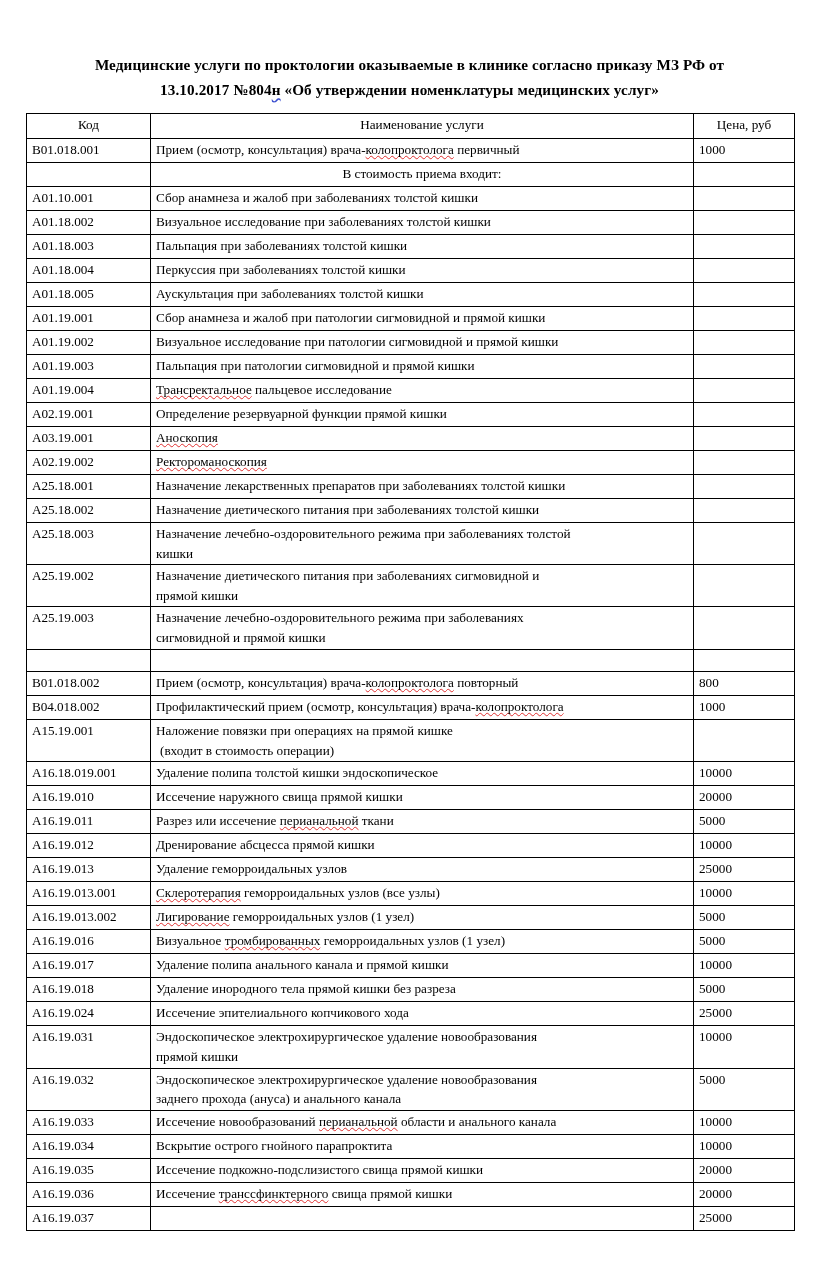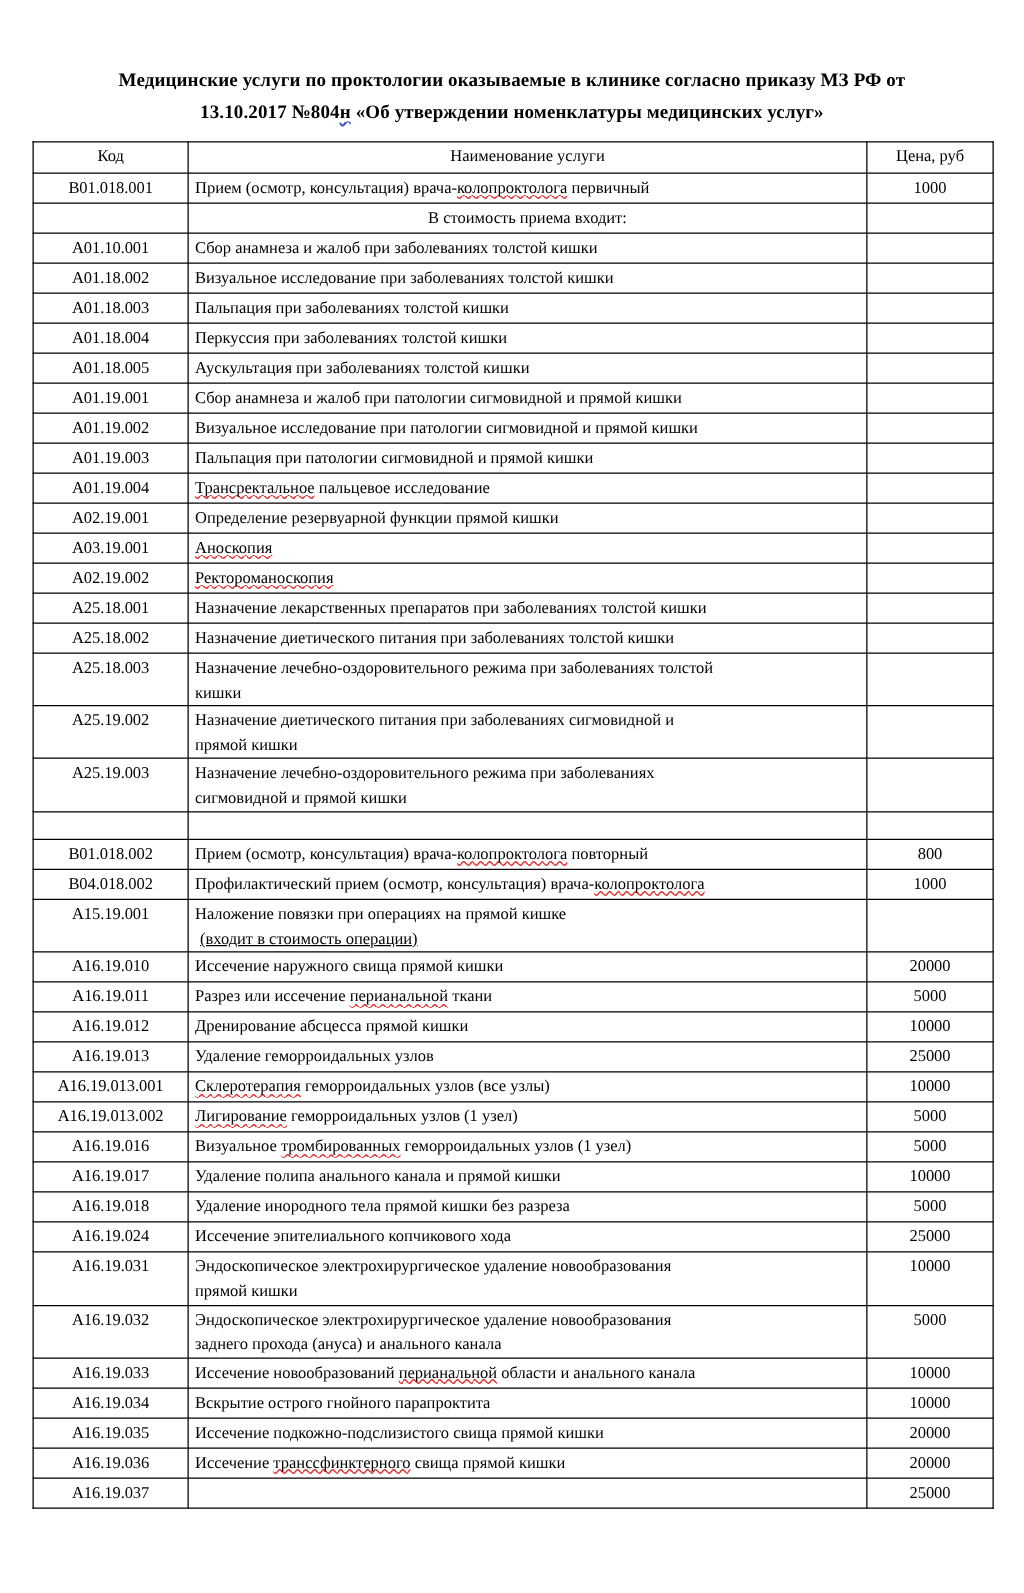--- a/index.html
+++ b/index.html
@@ -72,30 +72,29 @@
 
   thead th {
     text-align: center;
     padding-top: 2px;
     padding-bottom: 2px;
     height: 22px;
     vertical-align: middle;
   }
 
   td.code {
-    text-align: center;
     white-space: nowrap;
     letter-spacing: -0.05px;
   }
   td.name {
     text-align: left;
     padding-left: 8px;
   }
   td.price {
-    text-align: center;
+    text-align: left;
     padding-right: 6px;
     white-space: nowrap;
   }
 
   tr.r-normal td { height: 21px; }
 
   
   td.section {
     text-align: center;
     font-weight: bold;
@@ -104,21 +103,20 @@
   
   tr.r-spacer td { height: 19px; }
 
   
   .cont {
     display: block;
   }
   .cont-indent {
     display: block;
     padding-left: 4px;
-    text-decoration: underline;
   }
 
   
   .sq {
     text-decoration: underline wavy #e03030;
     text-decoration-skip-ink: none;
     text-underline-offset: 1px;
     text-decoration-thickness: 1px;
     margin-top: 46px;
   }
@@ -303,20 +301,27 @@
           </tr>
           <tr class="r-normal">
             <td class="code">A15.19.001</td>
             <td class="name">
               <span class="cont"><span>Наложение повязки при операциях на прямой кишке</span></span>
               <span class="cont-indent">(входит в стоимость операции)</span>
             </td>
             <td class="price">&nbsp;</td>
           </tr>
           <tr class="r-normal">
+            <td class="code">A16.18.019.001</td>
+            <td class="name">
+              <span class="cont"><span>Удаление полипа толстой кишки эндоскопическое</span></span>
+            </td>
+            <td class="price">10000</td>
+          </tr>
+          <tr class="r-normal">
             <td class="code">A16.19.010</td>
             <td class="name">
               <span class="cont"><span>Иссечение наружного свища прямой кишки</span></span>
             </td>
             <td class="price">20000</td>
           </tr>
           <tr class="r-normal">
             <td class="code">A16.19.011</td>
             <td class="name">
               <span class="cont"><span>Разрез или иссечение </span><span class="sq">перианальной</span><span> ткани</span></span>

